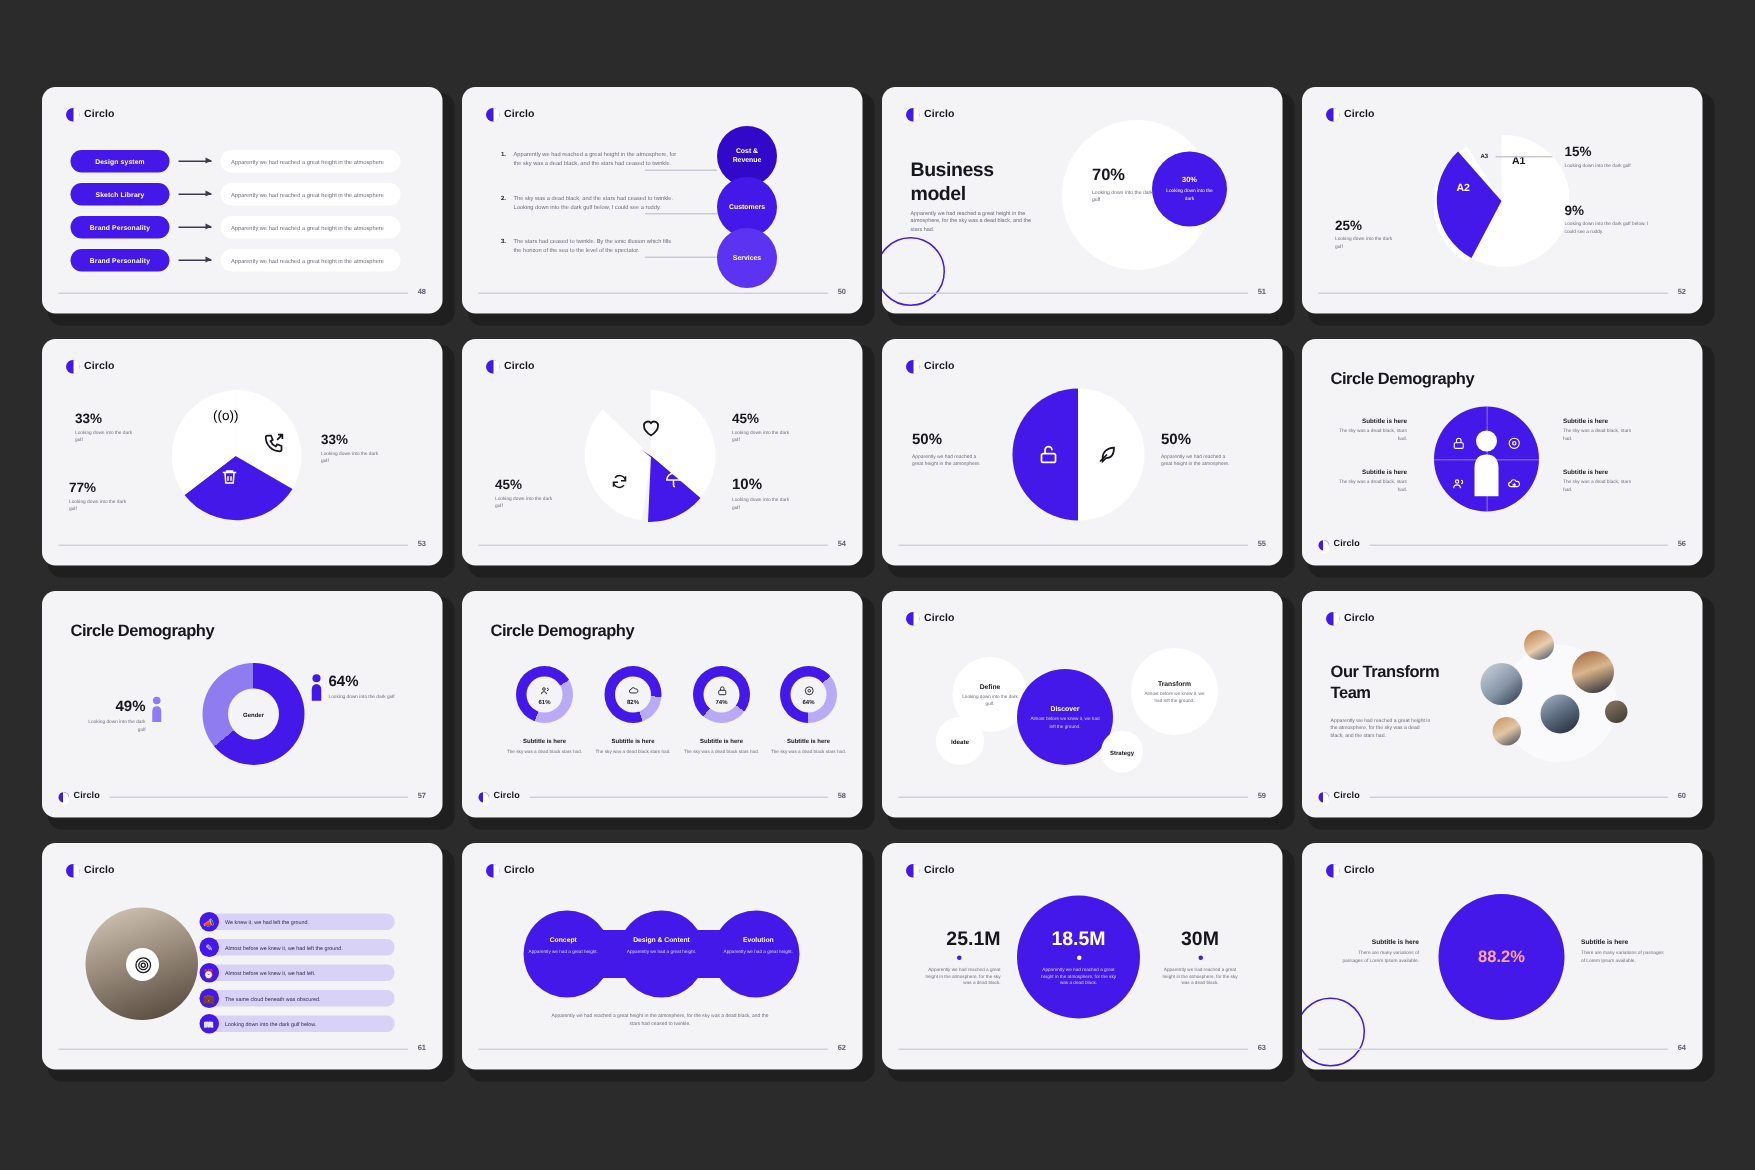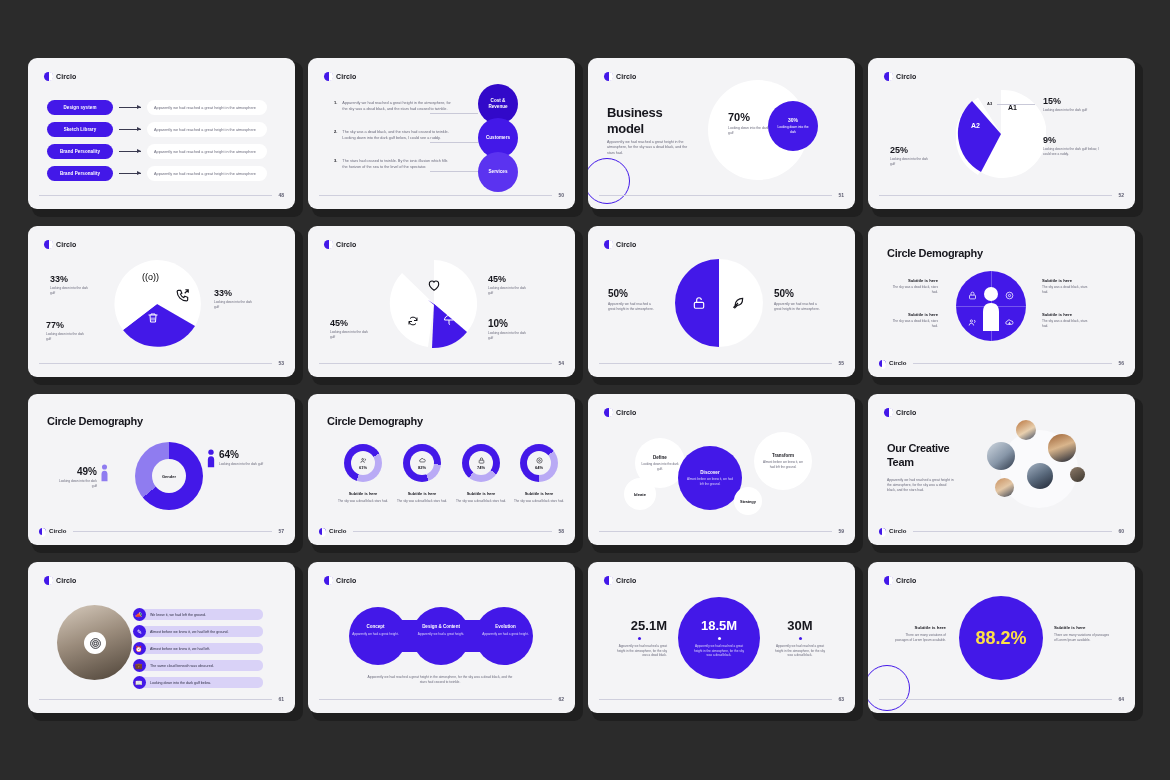--- a/index.html
+++ b/index.html
@@ -568,21 +568,21 @@
     </div>
   </div>
 
   <div class="slide-wrap">
     <div class="slide-shadow"></div>
     <div class="slide">
       <div class="logo logo-top">
         <span class="logo-mark"></span>
         <span class="logo-text">Circlo</span>
       </div>
-      <div class="title" style="left:19px; top:48px; font-size:11px; line-height:1.25; white-space:pre-line;">Our Creative
+      <div class="title" style="left:19px; top:48px; font-size:11px; line-height:1.25; white-space:pre-line;">Our Transform
 Team</div>
       <div class="body-text" style="position:absolute; left:19px; top:84px; width:68px; font-size:3.4px;">Apparently  we had reached a great height in the atmosphere, for the sky was a dead black, and the stars had.</div>
       <div style="position:absolute; left:132px; top:36px; width:78px; height:78px; border-radius:50%; background:#fafafc;"></div>
       <div class="photo" style="left:148px; top:26px; width:20px; height:20px; background:linear-gradient(150deg,#b8733c,#e8cfae 55%,#3c4a63);"></div>
       <div class="photo" style="left:180px; top:40px; width:28px; height:28px; background:linear-gradient(160deg,#9d6236,#d9b58c 45%,#1d2433);"></div>
       <div class="photo" style="left:119px; top:48px; width:28px; height:28px; background:linear-gradient(140deg,#cfd7e0,#8796a8 55%,#2c3647);"></div>
       <div class="photo" style="left:159px; top:69px; width:26px; height:26px; background:linear-gradient(150deg,#a5b3c4,#5a6a7d 50%,#202634);"></div>
       <div class="photo" style="left:127px; top:84px; width:19px; height:19px; background:linear-gradient(150deg,#c88f5e,#e3c7a6 50%,#3a4354);"></div>
       <div class="photo" style="left:202px; top:73px; width:15px; height:15px; background:linear-gradient(150deg,#8d7a68,#3c3730);"></div>
       <div class="footer">
@@ -701,21 +701,21 @@
 
   <div class="slide-wrap">
     <div class="slide-shadow"></div>
     <div class="slide">
       <div class="logo logo-top">
         <span class="logo-mark"></span>
         <span class="logo-text">Circlo</span>
       </div>
       <div class="ring-deco" style="left:-4px; top:103px; width:46px; height:46px;"></div>
       <div style="position:absolute; left:91px; top:34px; width:84px; height:84px; border-radius:50%; background:#4318e8; display:flex; align-items:center; justify-content:center;">
-        <span style="font-size:18px; font-weight:bold; color:#fde047;">88.2%</span>
+        <span style="font-size:11px; font-weight:bold; color:#fca5a5;">88.2%</span>
       </div>
       <div style="position:absolute; left:24px; top:63px; width:54px; text-align:right;">
         <div style="font-size:4.4px; font-weight:bold; color:#16161d;">Subtitle is here</div>
         <div class="body-text" style="font-size:3.2px; margin-top:3px;">There are many variations of passages of Lorem Ipsum available.</div>
       </div>
       <div style="position:absolute; left:186px; top:63px; width:56px;">
         <div style="font-size:4.4px; font-weight:bold; color:#16161d;">Subtitle is here</div>
         <div class="body-text" style="font-size:3.2px; margin-top:3px;">There are many variations of passages of Lorem Ipsum available.</div>
       </div>
       <div class="footer">

